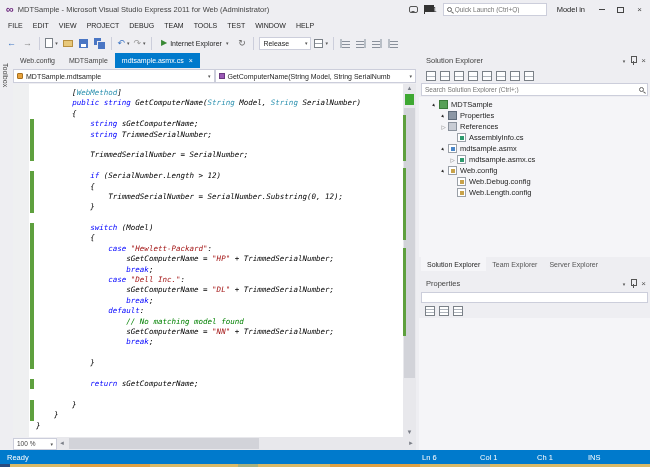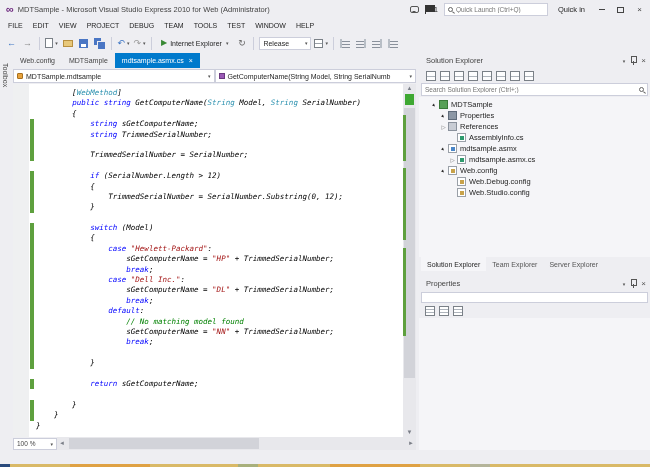--- a/index.html
+++ b/index.html
@@ -151,32 +151,32 @@
 .taskbar-sliver{position:absolute;left:0;top:464px;width:650px;height:3px;
 background:linear-gradient(90deg,#2a4a7c 0,#2a4a7c 10px,#d9b967 10px,#d9b967 70px,#dfa143 70px,#dfa143 150px,#d9b967 150px,#d9b967 238px,#a8b07c 238px,#a8b07c 258px,#d9b967 258px,#d9b967 330px,#dfa143 330px,#dfa143 420px,#d9b967 420px,#d9b967 470px,#b4b49a 470px,#b4b49a 490px,#d9b967 490px,#d9b967 650px);}
 </style>
 </head>
 <body>
 
 <div id="root">
 
   <div class="titlebar">
     <span class="vslogo">∞</span>
-    <span class="title-text">MDTSample - Microsoft Visual Studio Express 2010 for Web (Administrator)</span>
+    <span class="title-text">MDTSample - Microsoft Visual Studio Express 2011 for Web (Administrator)</span>
     <div class="tb-right">
       <span class="bubble-icon"></span>
       <span class="flag-wrap">
         <span class="flag-icon"></span>
         <span class="flag-count">1</span>
       </span>
       <span class="quick-launch">
         <span class="mag-icon"></span>
         <input placeholder="Quick Launch (Ctrl+Q)" style="">
       </span>
-      <span class="signin">Quick in</span>
+      <span class="signin">Model in</span>
       <span class="winbtn">
           <span class="min-glyph"></span>
         </span>
       <span class="winbtn">
           <span class="max-glyph"></span>
         </span>
       <span class="winbtn">
           <span>×</span>
         </span>
     </div>
@@ -408,21 +408,21 @@
         <span class="tlabel">Web.config</span>
       </div>
       <div class="tree-row" style="padding-left: 30px;">
         <span class="arrow"></span>
         <span class="ticon config-file"></span>
         <span class="tlabel">Web.Debug.config</span>
       </div>
       <div class="tree-row" style="padding-left: 30px;">
         <span class="arrow"></span>
         <span class="ticon config-file"></span>
-        <span class="tlabel">Web.Studio.config</span>
+        <span class="tlabel">Web.Length.config</span>
       </div>
     </div>
   <div class="se-tabs">
       <span class="se-tab active">Solution Explorer</span>
       <span class="se-tab">Team Explorer</span>
       <span class="se-tab">Server Explorer</span>
     </div>
 
   <div class="props-header">
     <span>Properties</span>
@@ -433,16 +433,23 @@
     </span>
   </div>
   <div class="props-obj"></div>
   <div class="props-toolbar">
       <span class="props-tool"></span>
       <span class="props-tool"></span>
       <span class="props-tool"></span>
     </div>
   <div class="props-body"></div>
 
+  <div class="statusbar">
+    <span class="sb-ready">Ready</span>
+    <span class="sb-ln">Ln 6</span>
+    <span class="sb-col">Col 1</span>
+    <span class="sb-ch">Ch 1</span>
+    <span class="sb-ins">INS</span>
+  </div>
 
   <div class="taskbar-sliver"></div>
 
 </div>
 
 </body></html>

